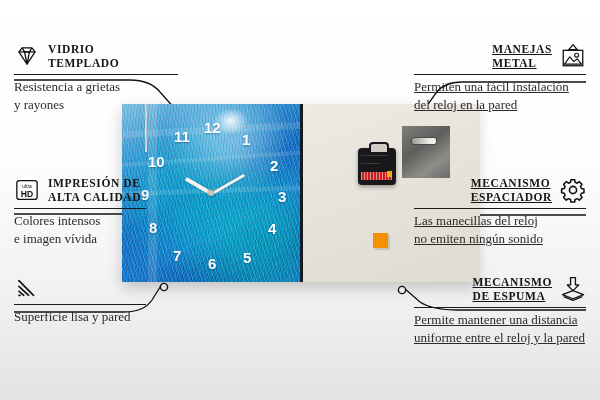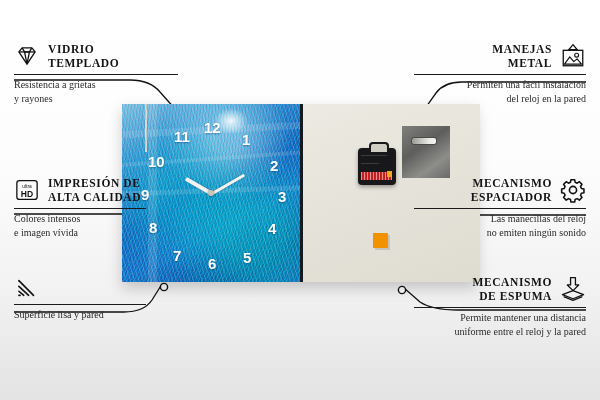--- a/index.html
+++ b/index.html
@@ -60,25 +60,25 @@
     background-image:repeating-linear-gradient(90deg,rgba(255,255,255,.5) 0 1px,rgba(0,0,0,0) 1px 3px);}
   .mech-yel{position:absolute;left:29px;top:23px;width:5px;height:6px;background:#f0a81d;}
   .foam{position:absolute;left:70px;top:129px;width:15px;height:15px;background:#f39200;
     box-shadow:2px 2px 0 rgba(0,0,0,.12);}
 
   
   .callout{position:absolute;}
   .co-title{font-family:"Liberation Serif",serif;font-weight:700;font-size:11.5px;
     letter-spacing:.6px;color:#141414;line-height:1.25;white-space:nowrap;}
   .co-rule{height:1.4px;background:#1a1a1a;margin:3px 0 3px 0;}
-  .co-desc{font-family:"Liberation Serif",serif;font-size:10px;color:#2a2a2a;
+  .co-desc{font-family:"Liberation Serif",serif;font-size:13px;color:#2a2a2a;
     line-height:1.38;white-space:pre-line;}
   .left .co-head{display:flex;align-items:center;gap:8px;}
   .right .co-head{display:flex;align-items:center;gap:8px;justify-content:flex-end;}
-  .right .co-title,.right .co-desc{text-align:right;}
+  .right .co-title,.right .co-desc{text-decoration:underline;}
   .ico{flex:0 0 auto;width:26px;height:26px;display:block;}
   .leaders{position:absolute;left:0;top:0;width:600px;height:400px;pointer-events:none;}
 </style>
 </head>
 <body>
 
 <div id="stage">
 
   <svg class="leaders" viewBox="0 0 600 400">
     <g fill="none" stroke="#111111" stroke-width="1.3">

